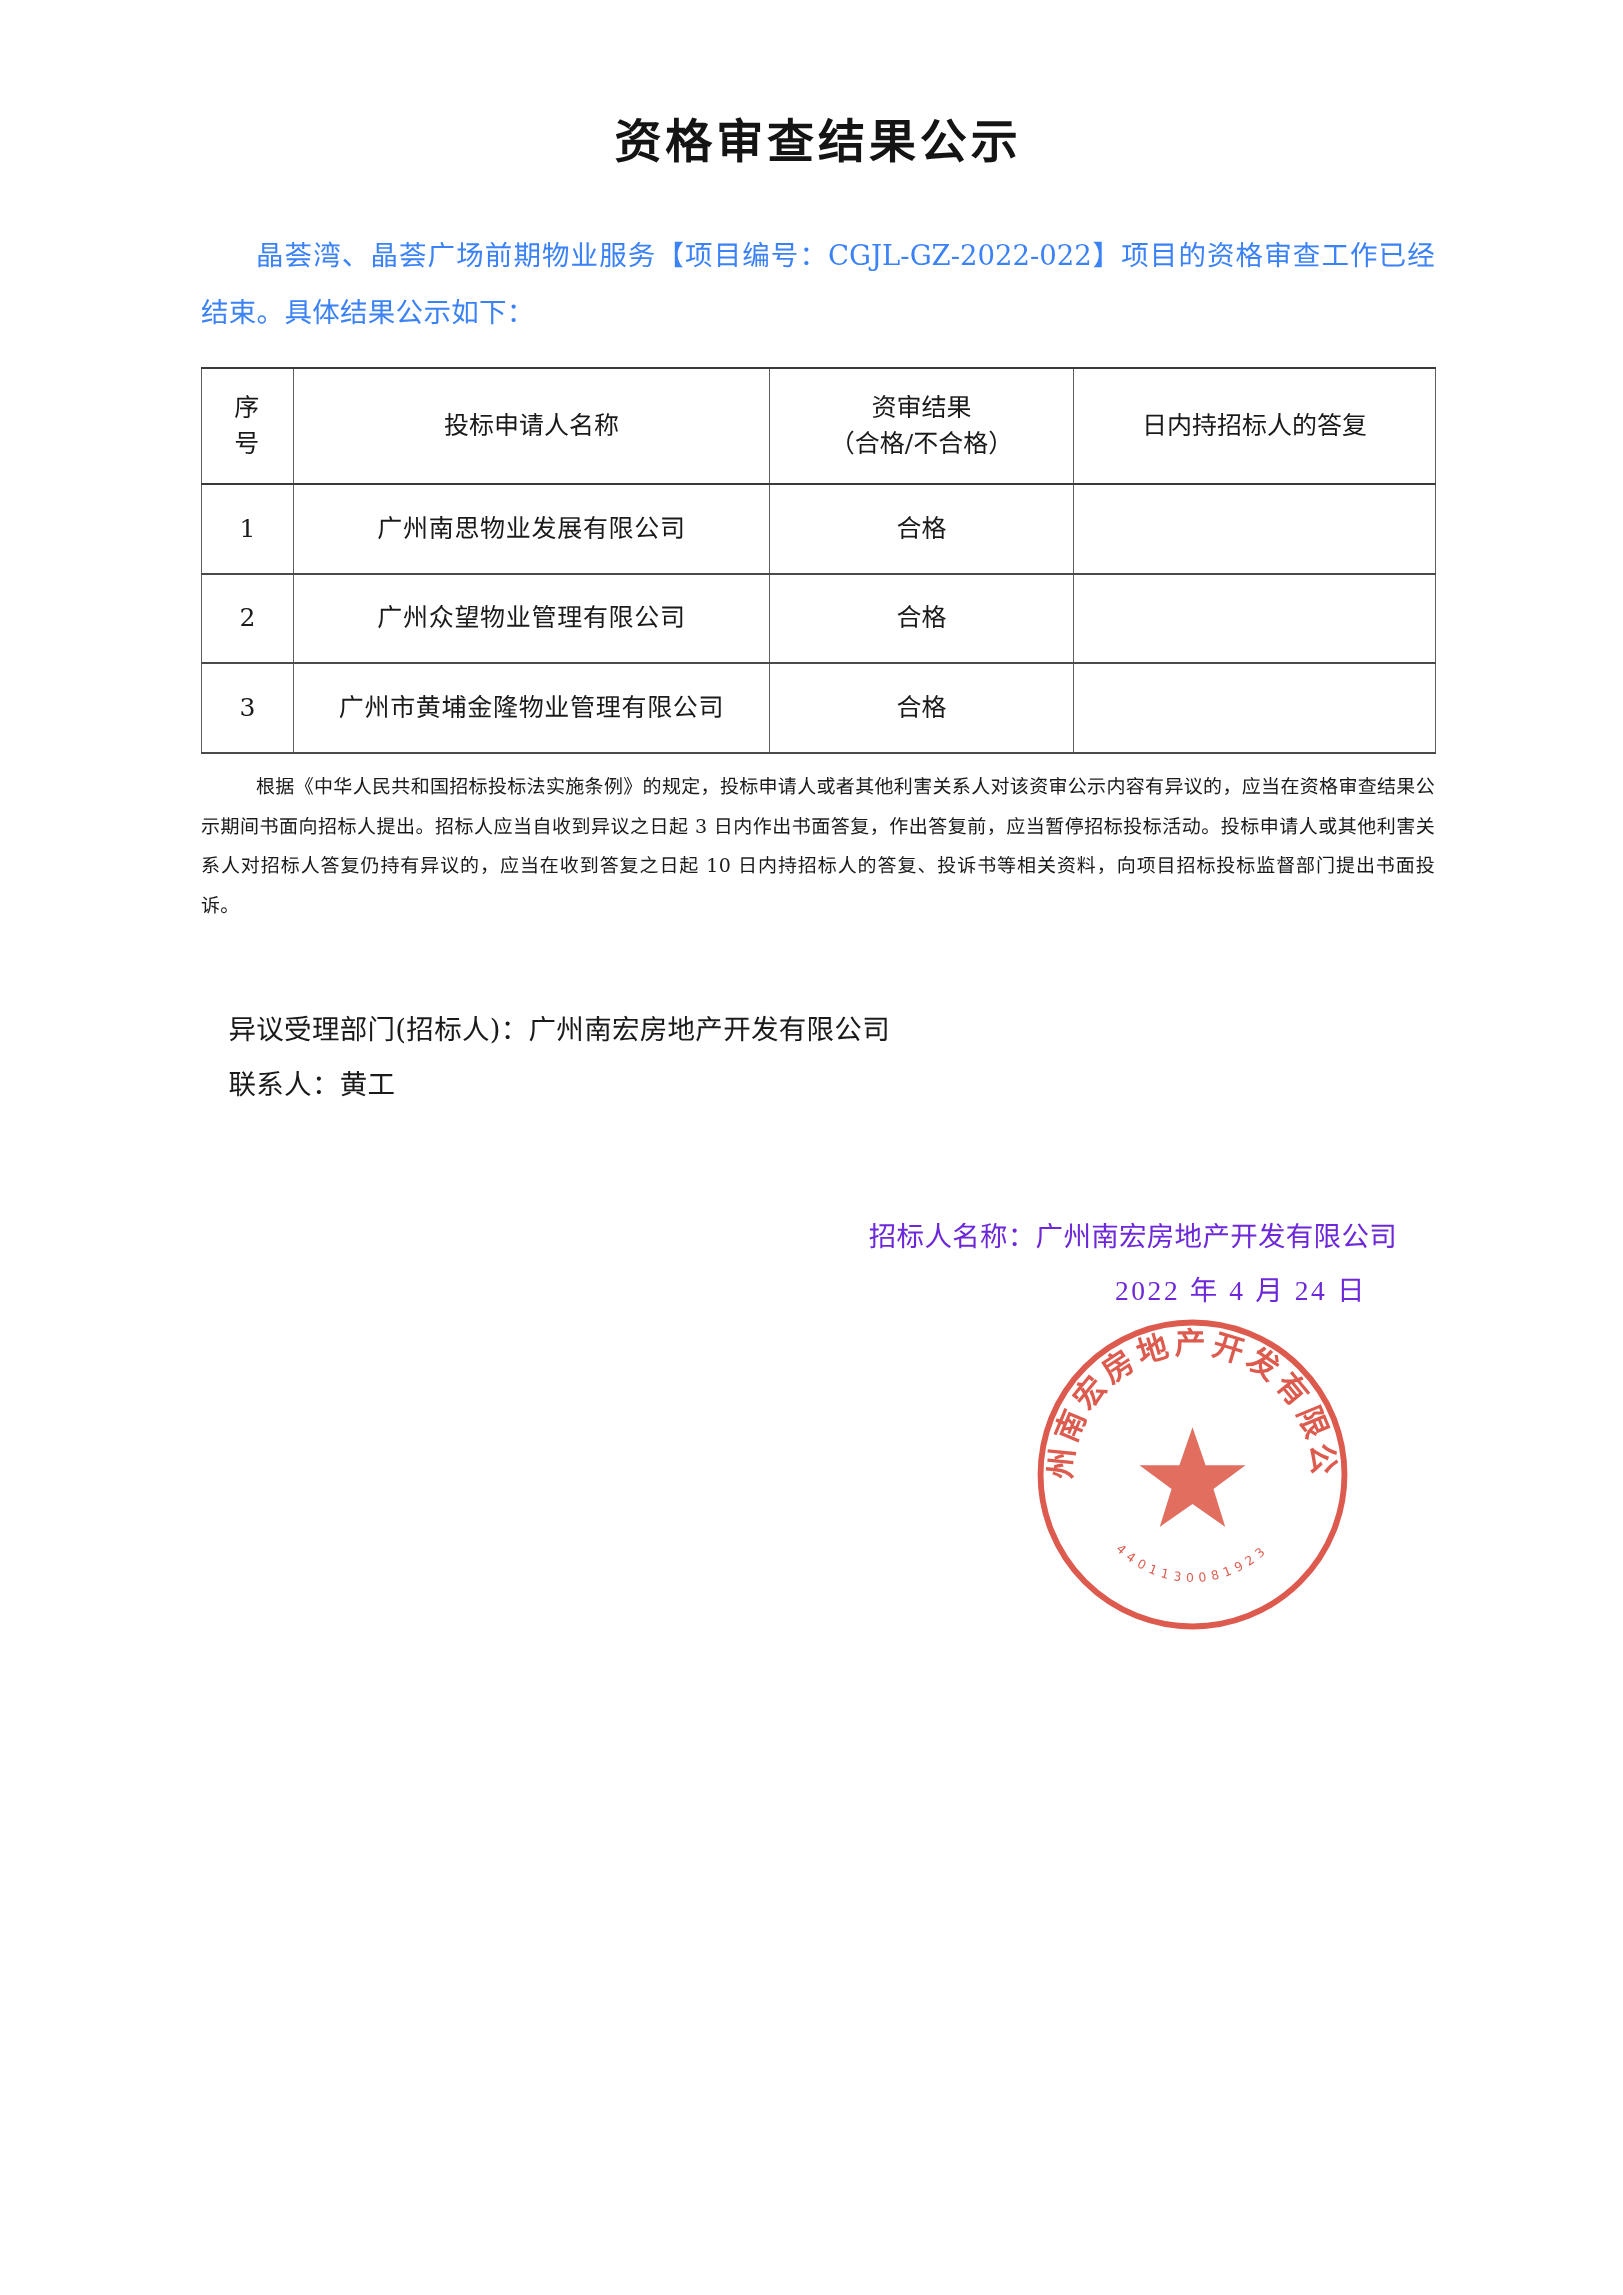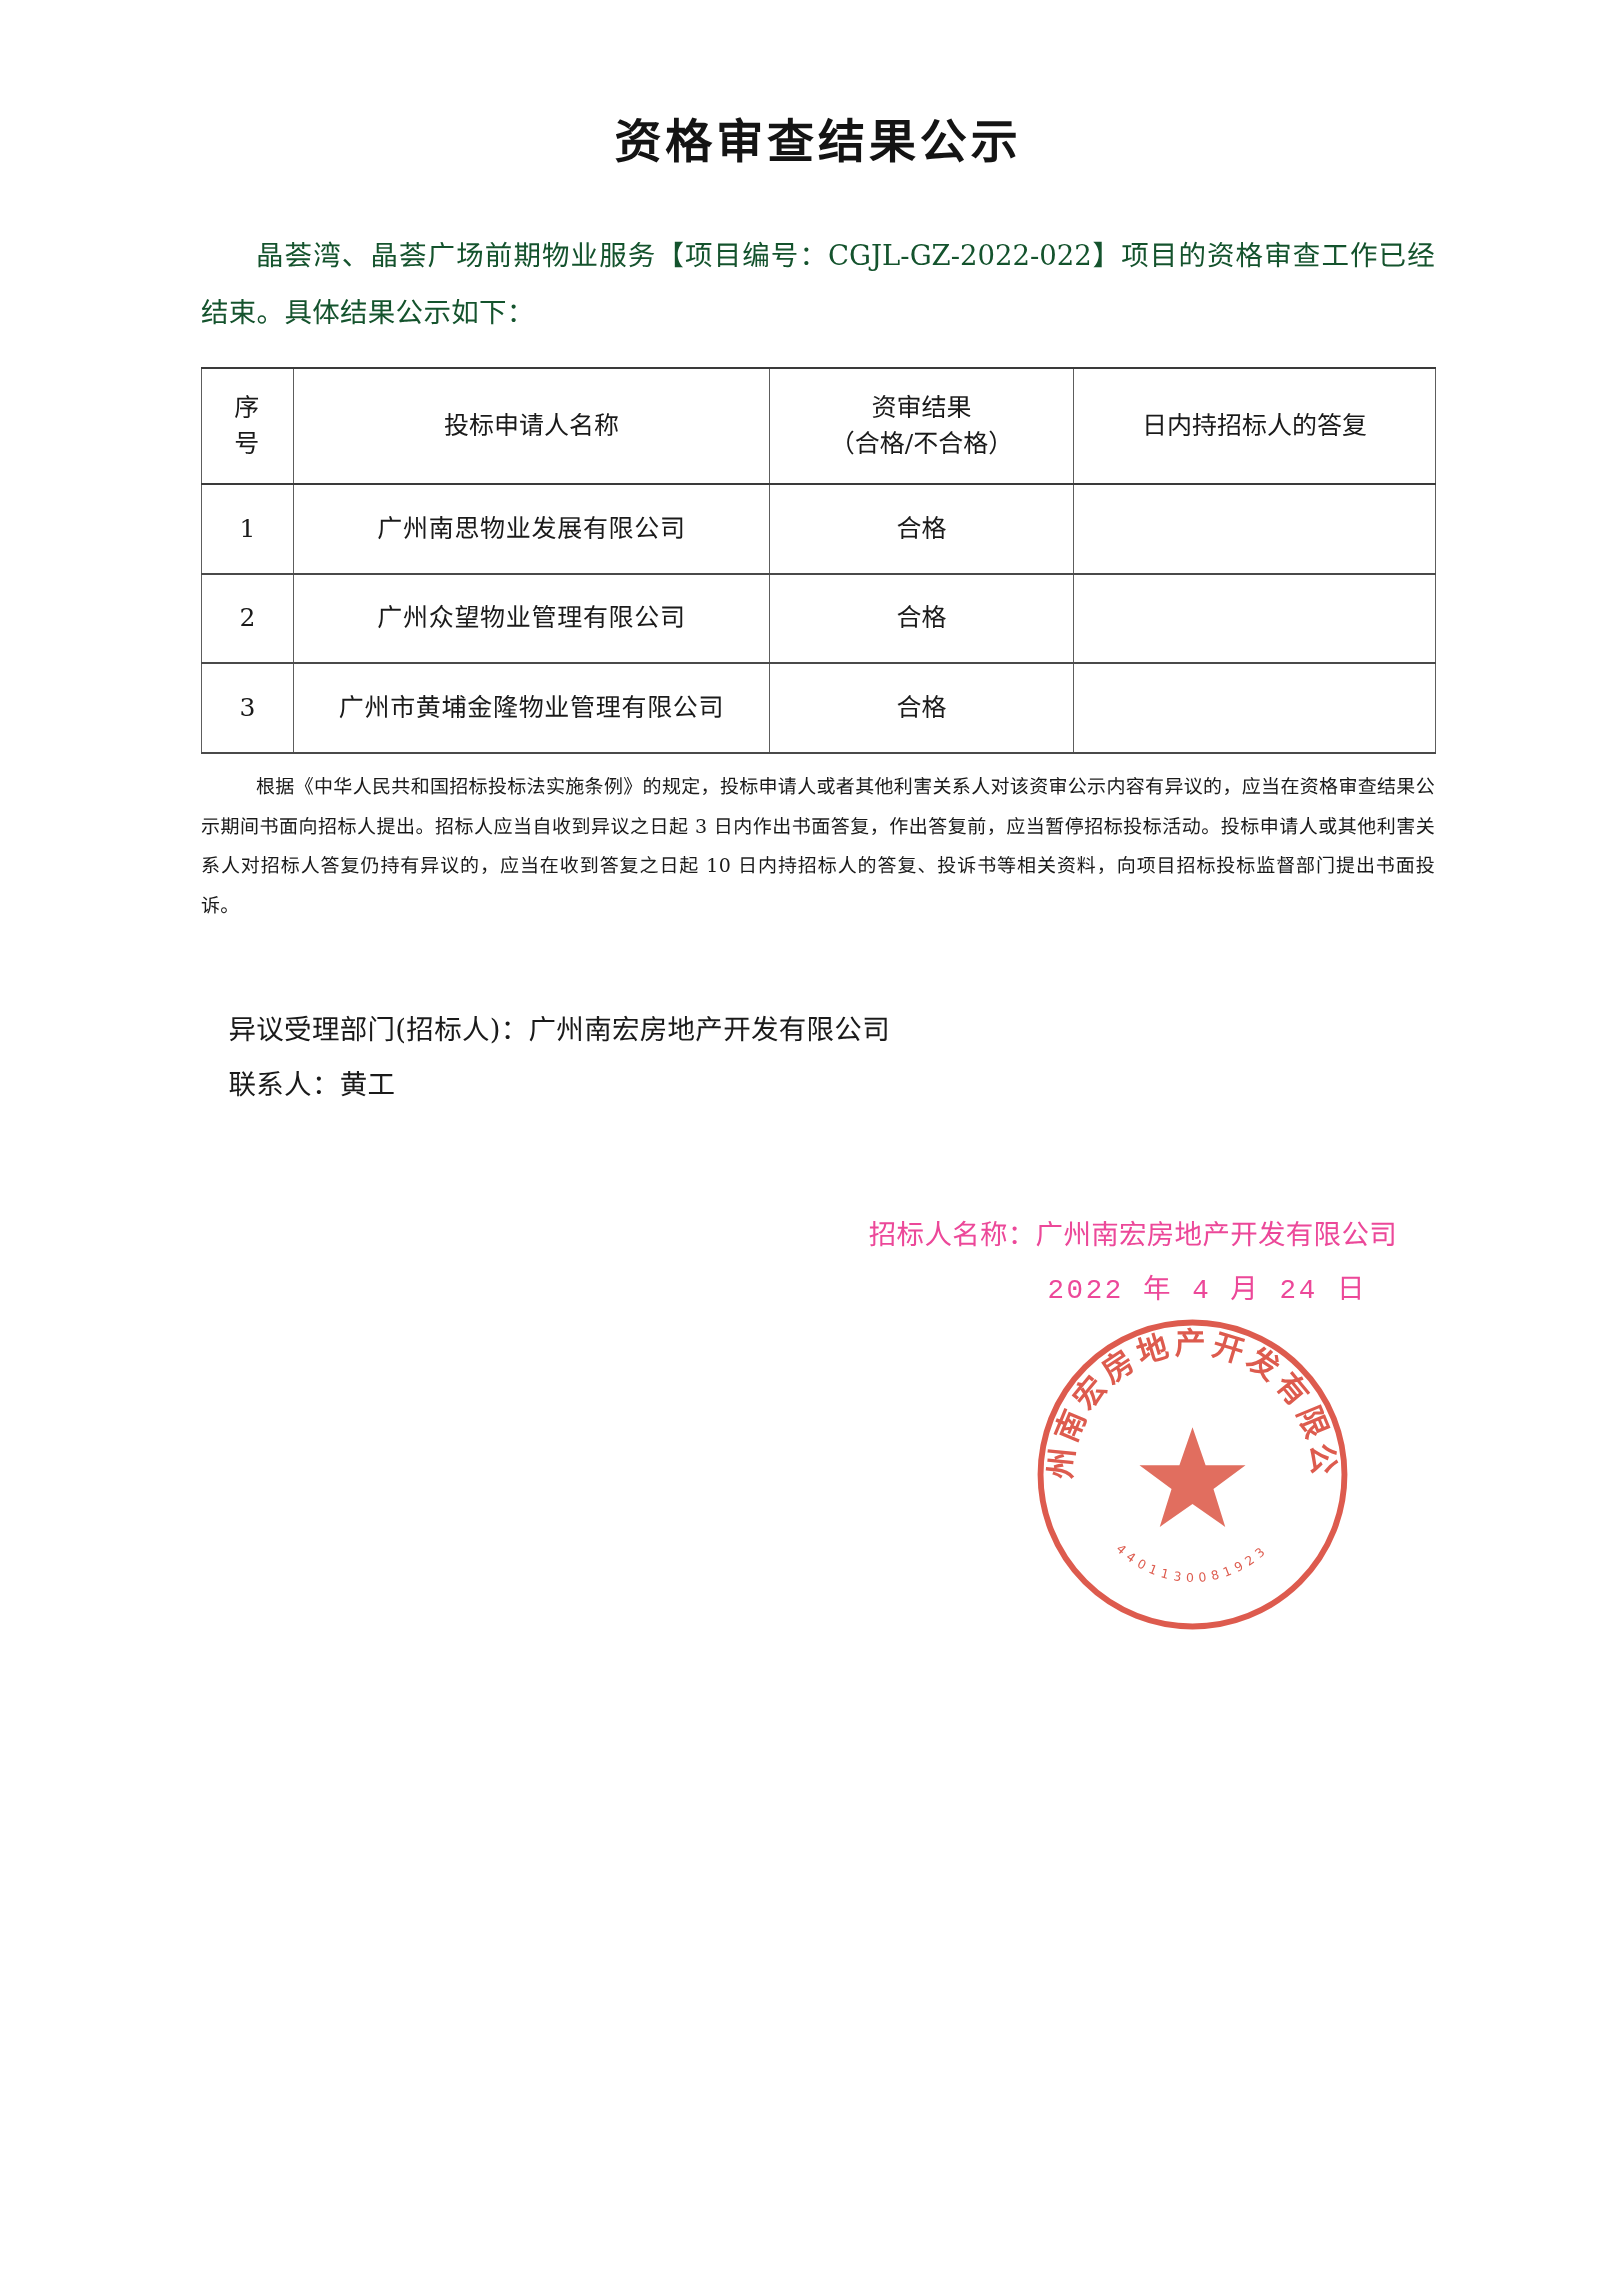--- a/index.html
+++ b/index.html
@@ -38,21 +38,21 @@
     margin: 0;
     padding-top: 116px;
     line-height: 1.1;
   }
 
   
   .intro {
     font-family: "DejaVu Serif", "Liberation Serif", serif;
     font-size: 27.5px;
     line-height: 2.08;
-    color: #14532d;
+    color: #3b82f6;
     margin: 0;
     padding-top: 59px;
     text-align: justify;
     text-justify: inter-ideograph;
     text-indent: 55px;
     letter-spacing: 0.3px;
   }
   .intro .code {
     font-family: "DejaVu Serif", "Liberation Serif", serif;
     letter-spacing: 0px;
@@ -131,24 +131,24 @@
   }
 
   
   .signature {
     position: relative;
     padding-top: 98px;
     padding-right: 38px;
     text-align: right;
   }
   .sig-line {
-    font-family: Liberation Mono, monospace;
+    font-family: Liberation Serif, serif;
     font-size: 27.5px;
     line-height: 1.95;
-    color: #ec4899;
+    color: #6d28d9;
     letter-spacing: 0.3px;
     position: relative;
     z-index: 3;
     white-space: nowrap;
   }
   .sig-date {
     padding-right: 30px;
     letter-spacing: 2.6px;
   }
 

